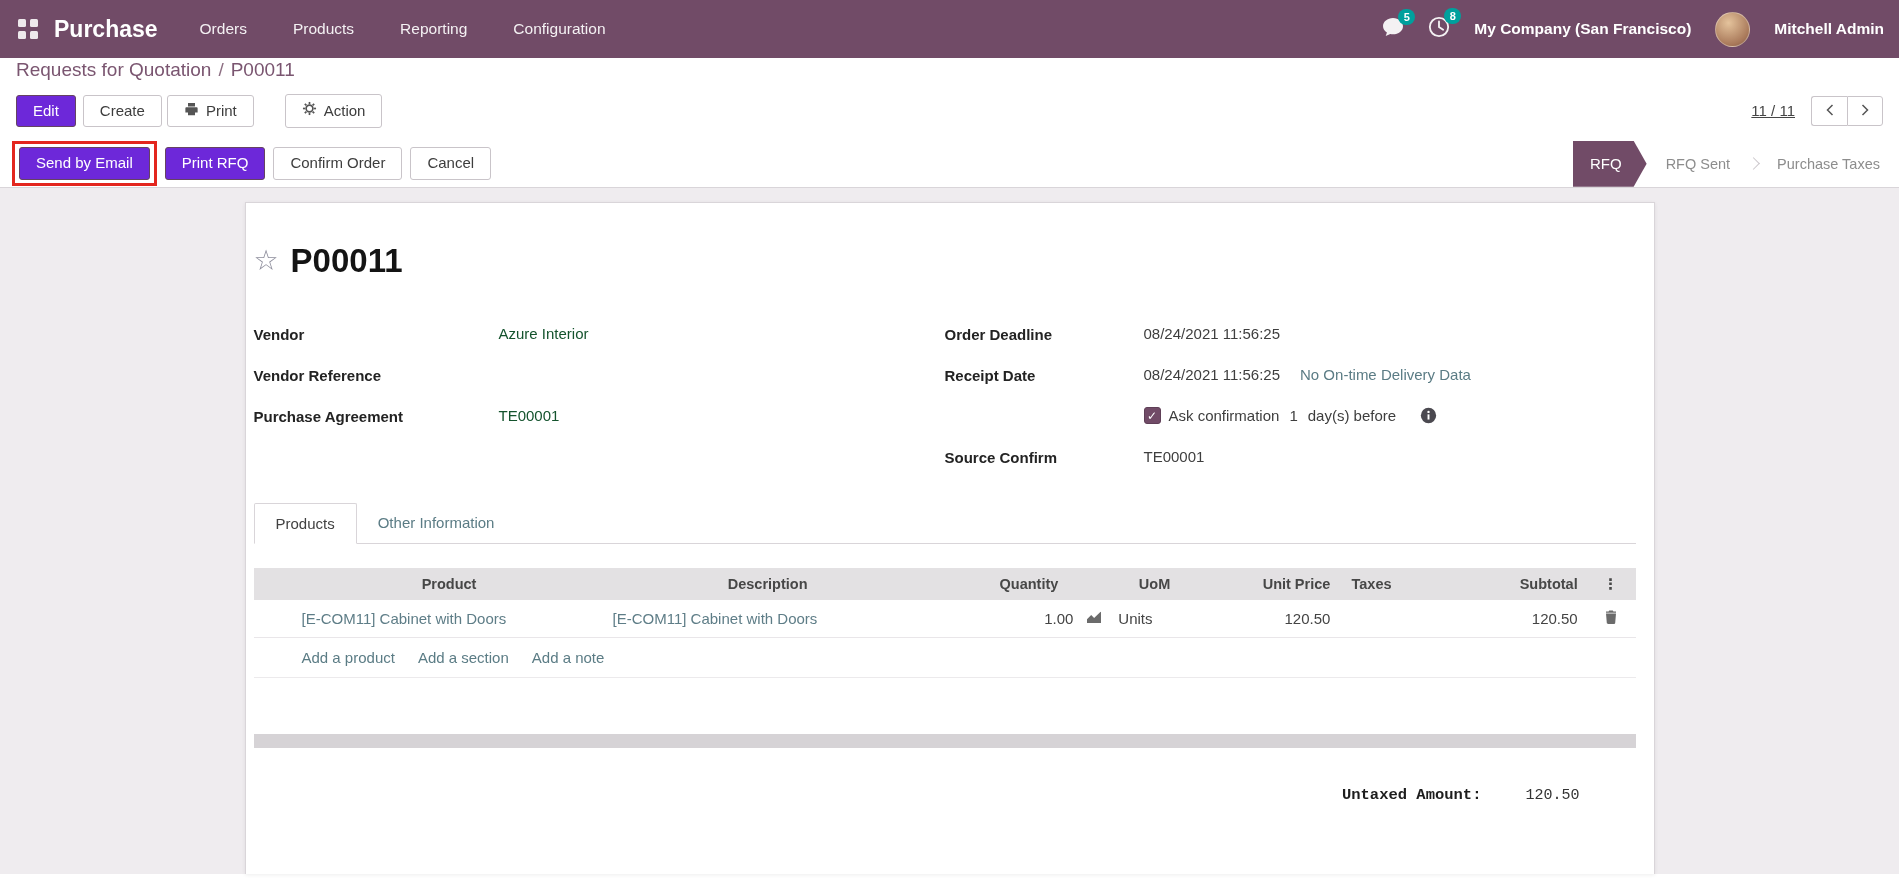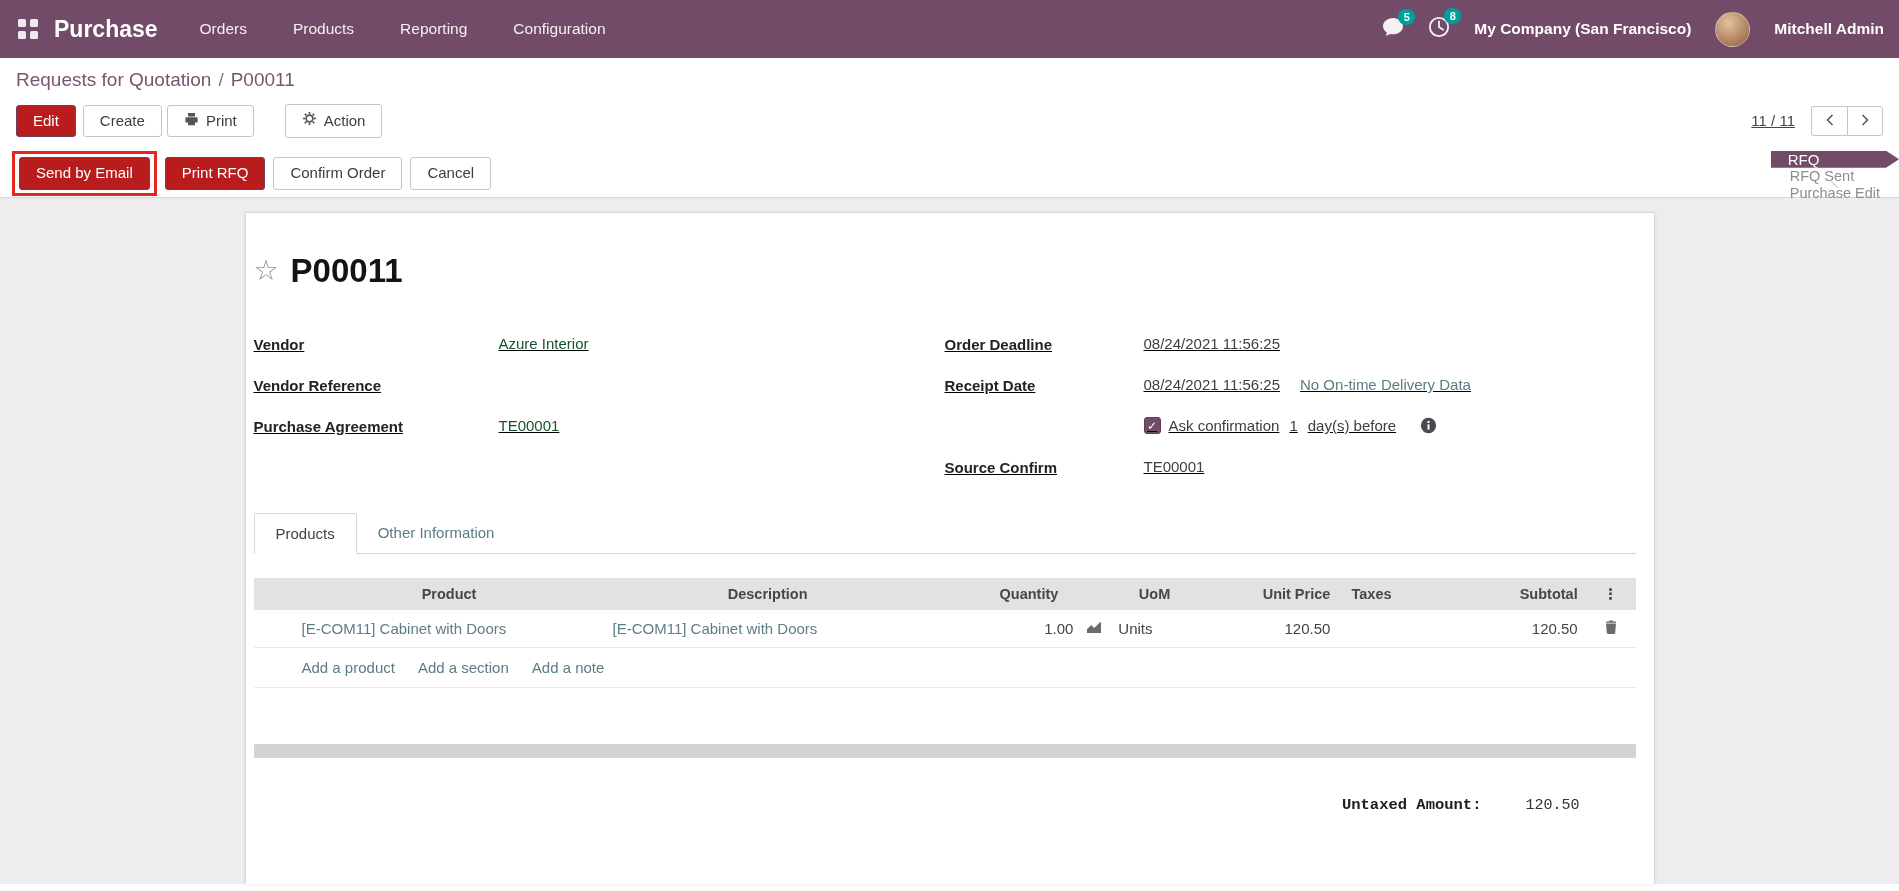--- a/index.html
+++ b/index.html
@@ -19,64 +19,64 @@
   .icon-btn { position: relative; cursor: pointer; display: flex; align-items: center; }
   .badge { position: absolute; top: -8px; right: -11px; background: #00A09D; color: #fff;
     font-size: 11px; line-height: 1; padding: 2.5px 5.5px; border-radius: 9px; font-weight: bold; }
   .company { font-size: 15.5px; font-weight: 600; cursor: pointer; }
   .avatar { width: 35px; height: 35px; border-radius: 50%; cursor: pointer;
     background: radial-gradient(circle at 38% 30%, #e4c39c, #a9795a 70%, #7c543c);
     border: 1px solid rgba(255,255,255,.35); }
   .user-name { font-size: 15.5px; font-weight: 600; white-space: nowrap; cursor: pointer; }
 
   
-  .breadcrumb-row { padding: 11px 18px 4px 16px; font-size: 19px; color: #7a5570; }
+  .breadcrumb-row { padding: 1px 18px 4px 16px; font-size: 19px; color: #7a5570; }
   .breadcrumb-row .crumb-link { cursor: pointer; }
   .breadcrumb-row .sep { margin: 0 7px; color: #8d6f83; }
   .cp-row { display: flex; align-items: center; justify-content: space-between;
     padding: 9px 16px 13px 16px; }
   .cp-left { display: flex; align-items: center; }
   .btn { font-size: 15px; padding: 6px 16px; border: 1px solid #c9c4c9; background: #fff;
     color: #3d3d3d; border-radius: 3px; cursor: pointer; display: inline-flex;
     align-items: center; gap: 7px; line-height: 1.25; }
-  .btn-primary { background: #b91c1c; border-color: #654361; color: #fff; }
+  .btn-primary { background: #6d28d9; border-color: #654361; color: #fff; }
   .ml7 { margin-left: 7px; } .ml5 { margin-left: 5px; } .ml31 { margin-left: 31px; }
   .pager { display: flex; align-items: center; gap: 16px; font-size: 15px; color: #454545; text-decoration: underline; }
   .pager-btns { display: inline-flex; }
   .pager-btn { width: 36px; height: 30px; border: 1px solid #c9c4c9; background: #fff;
     display: flex; align-items: center; justify-content: center; cursor: pointer; }
   .pager-btn:first-child { border-radius: 3px 0 0 3px; border-right-width: 0; }
   .pager-btn:last-child { border-radius: 0 3px 3px 0; }
 
   
   .statusbar { display: flex; justify-content: space-between; align-items: stretch;
     background: #fff; border-bottom: 1px solid #d9d5d9; height: 47px; padding-left: 12px; }
   .sb-left { display: flex; align-items: center; gap: 8px; }
   .red-box { border: 3px solid #e3261e; padding: 3px 4px; display: inline-flex; }
-  .stages { display: flex; align-items: stretch; flex-direction: column; }
+  .stages { display: flex; align-items: stretch; }
   .stage-active { background: #714B67; color: #fff; display: flex; align-items: center;
     padding: 0 25px 0 17px; font-size: 15px; cursor: pointer;
     clip-path: polygon(0 0, calc(100% - 13px) 0, 100% 50%, calc(100% - 13px) 100%, 0 100%); }
   .stage { display: flex; align-items: center; color: #8d8d8d; font-size: 14.5px;
     padding: 0 19px; cursor: pointer; }
   .stage-chev { width: 9px; height: 9px; border-top: 1px solid #cbc7cb;
     border-right: 1px solid #cbc7cb; transform: rotate(45deg); align-self: center; }
 
   
   .content { background: #efecef; height: calc(891px - 58px - 48px - 52px - 47px);
     padding-top: 14px; }
   .sheet { width: 1410px; margin: 0 auto; background: #fff; border: 1px solid #d9d5d9;
     border-bottom: none; min-height: 100%; padding: 32px 18px 24px 8px;
     box-shadow: 0 1px 4px rgba(0,0,0,.07); }
   .doc-label { font-size: 15px; font-weight: bold; color: #232323; margin-left: 2px; }
   .title-row { display: flex; align-items: center; gap: 12px; margin: 8px 0 0 0; }
   .star { font-size: 28px; color: #8e8e9c; line-height: 1; cursor: pointer; }
   .doc-name { font-size: 33px; font-weight: bold; color: #141414; line-height: 1.1; }
 
-  .fields { display: flex; margin-top: 46px; text-decoration: underline; }
+  .fields { display: flex; margin-top: 46px; }
   .fcol { width: 50%; }
   .frow { display: flex; align-items: flex-start; min-height: 41px; }
   .flabel { width: 199px; font-weight: bold; font-size: 15px; color: #232323;
     padding-top: 1px; flex: none; }
   .fvalue { font-size: 15px; color: #3e3e3e; }
   .flink { color: #14532d; cursor: pointer; margin-left: 46px; }
   .note-link { color: #5b7c85; margin-left: 20px; cursor: pointer; }
   .chk-row { display: flex; align-items: center; gap: 8px; padding-left: 199px; }
   .checkbox { width: 17px; height: 17px; background: #714B67; border: 1px solid #5f3f57;
     border-radius: 3px; color: #fff; font-size: 12px; display: inline-flex;
@@ -214,21 +214,21 @@
       <button class="btn btn-primary">Send by Email</button>
     </span>
     <button class="btn btn-primary">Print RFQ</button>
     <button class="btn">Confirm Order</button>
     <button class="btn">Cancel</button>
   </div>
   <div class="stages">
     <div class="stage-active">RFQ</div>
     <div class="stage">RFQ Sent</div>
     <span class="stage-chev"></span>
-    <div class="stage">Purchase Edit</div>
+    <div class="stage">Purchase Taxes</div>
   </div>
 </div>
 
 <div class="content">
   <div class="sheet">
 
     <div class="title-row">
       <span class="star">☆</span>
       <span class="doc-name">P00011</span>
     </div>

